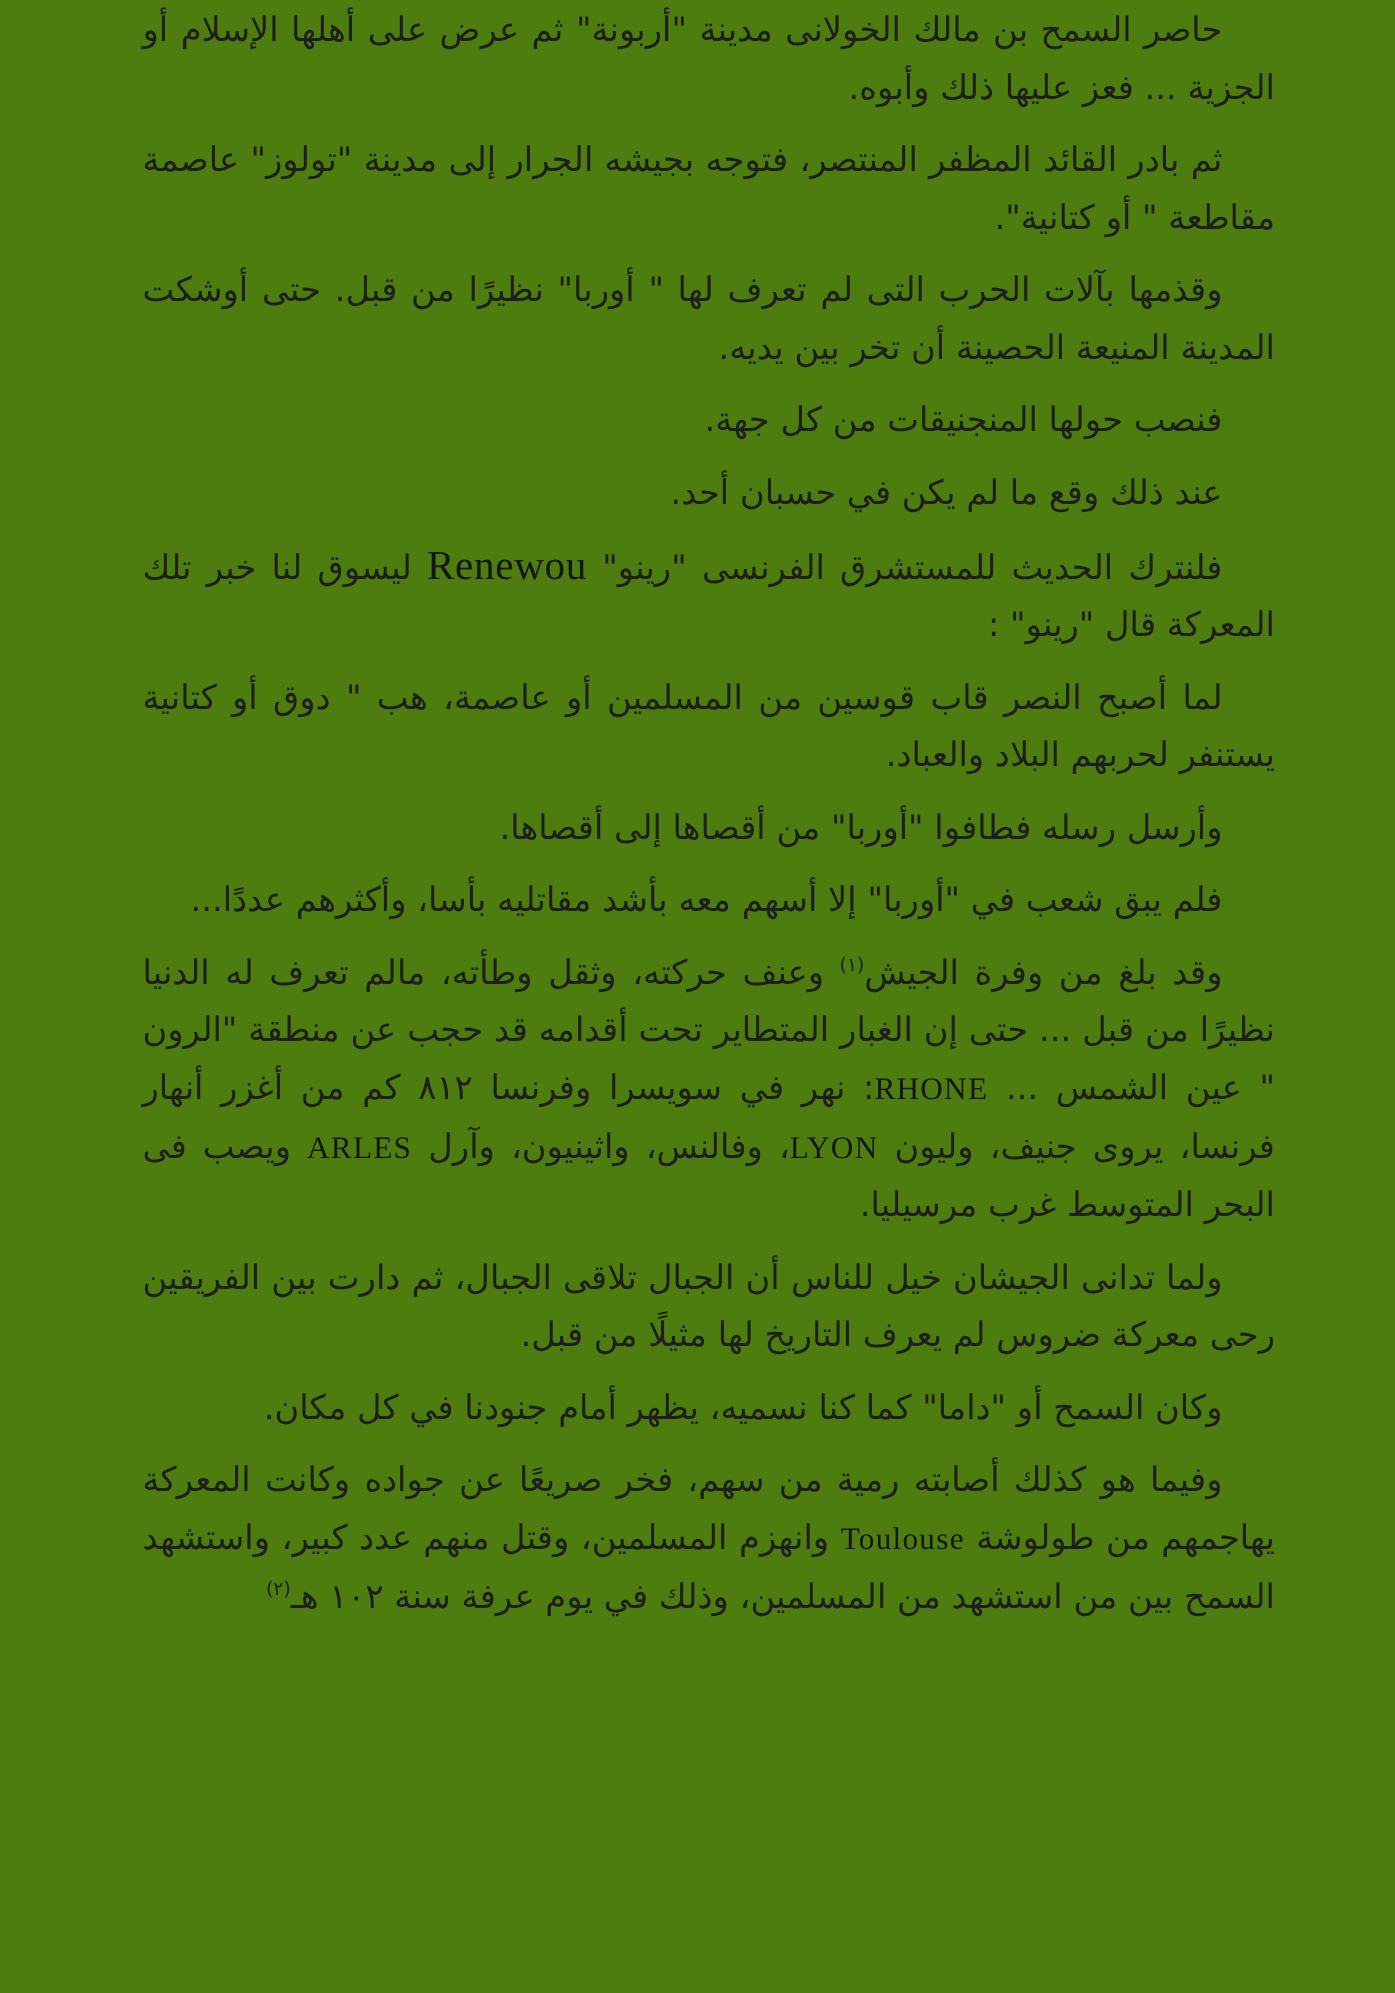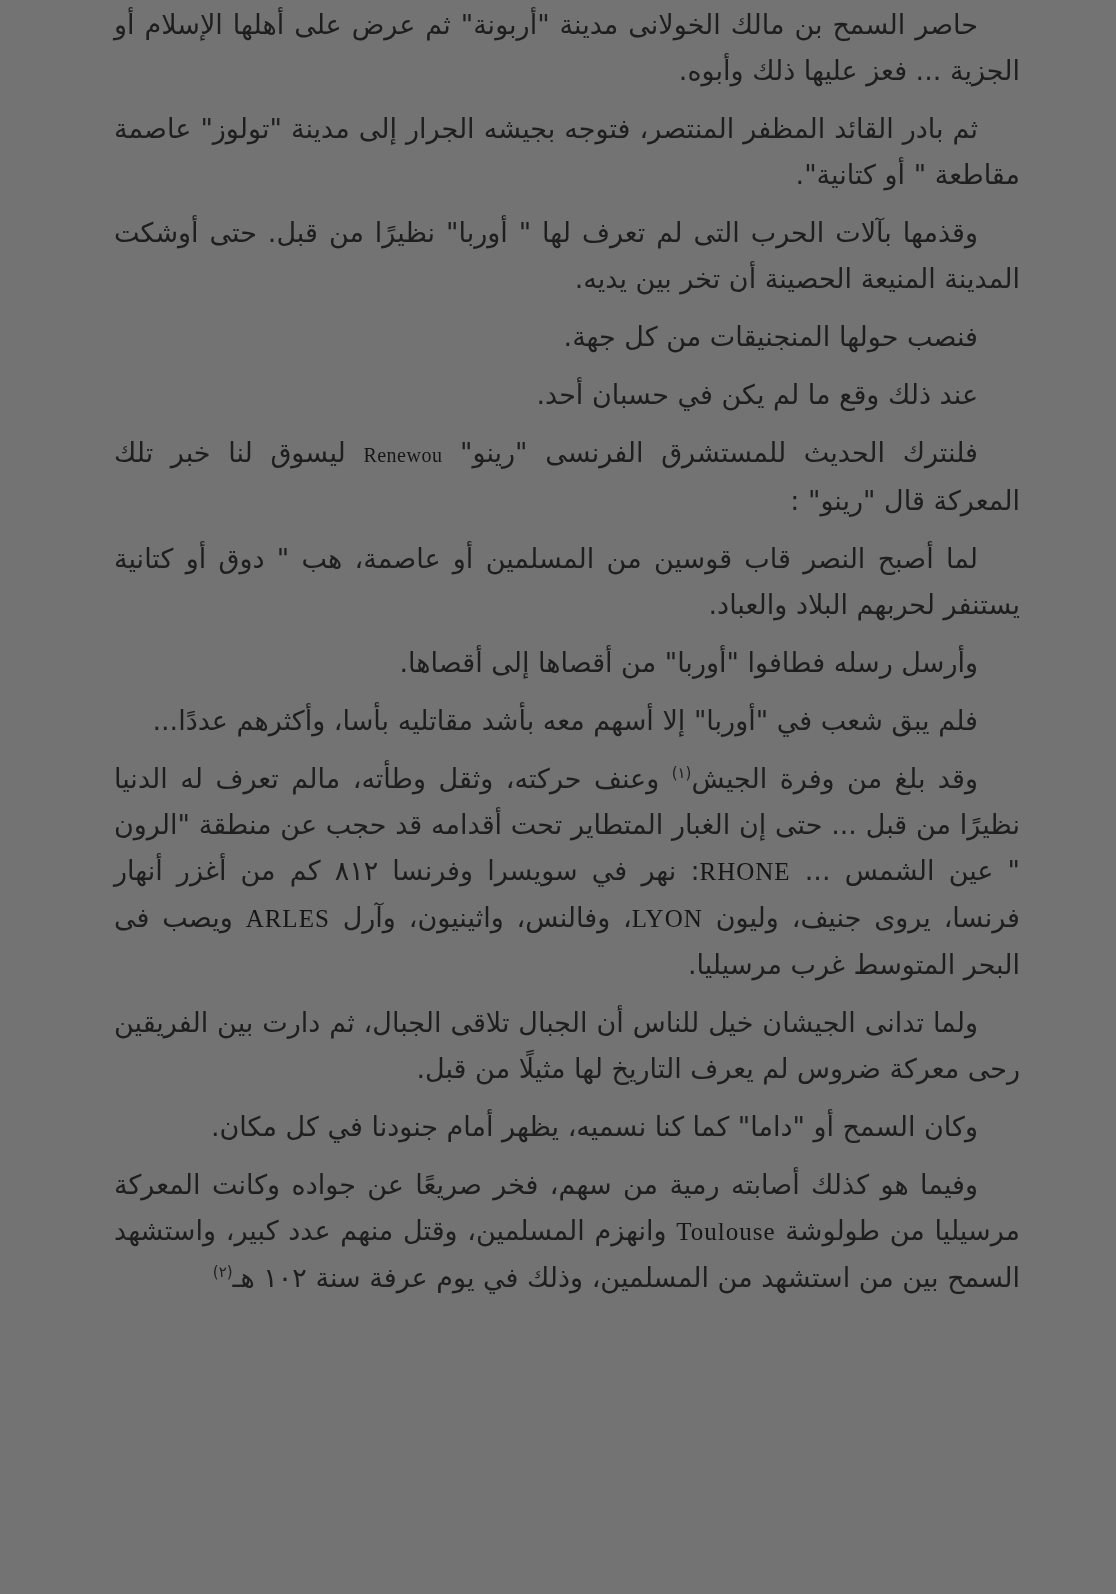--- a/index.html
+++ b/index.html
@@ -4,21 +4,21 @@
 <style>
   html, body {
     margin: 0;
     padding: 0;
     background: #ffffff;
   }
   .page {
     position: relative;
     width: 1116px;
     height: 1594px;
-    background: #737373;
+    background: #4d7c0f;
     overflow: hidden;
     font-family: "DejaVu Sans", sans-serif;
     color: #1e1e1e;
   }
   .text-block {
     position: absolute;
     top: 2px;
     right: 96px;
     width: 906px;
     direction: rtl;
@@ -32,21 +32,21 @@
     text-indent: 42px; 
   }
   .latin {
     font-family: "Liberation Serif", serif;
     font-size: 25px;
     letter-spacing: 1px;
     color: #161616;
   }
   .latin-small {
     font-family: "Liberation Serif", serif;
-    font-size: 20px;
+    font-size: 33px;
     letter-spacing: 0.5px;
     color: #161616;
   }
   .fn {
     font-size: 15px;
     vertical-align: super;
     line-height: 0;
   }
 </style>
 </head>
@@ -75,16 +75,16 @@
 
     <p class="para"><span>فلم يبق شعب في "أوربا" إلا أسهم معه بأشد مقاتليه بأسا، وأكثرهم عددًا...</span></p>
 
     <p class="para"><span>وقد بلغ من وفرة الجيش</span><sup class="fn">(١)</sup><span> وعنف حركته، وثقل وطأته، مالم تعرف له الدنيا نظيرًا من قبل ... حتى إن الغبار المتطاير تحت أقدامه قد حجب عن منطقة "الرون " عين الشمس ... </span><span class="latin">RHONE</span><span>: نهر في سويسرا وفرنسا ٨١٢ كم من أغزر أنهار فرنسا، يروى جنيف، وليون </span><span class="latin">LYON</span><span>، وفالنس، واثينيون، وآرل </span><span class="latin">ARLES</span><span> ويصب فى البحر المتوسط غرب مرسيليا.</span></p>
 
     <p class="para"><span>ولما تدانى الجيشان خيل للناس أن الجبال تلاقى الجبال، ثم دارت بين الفريقين رحى معركة ضروس لم يعرف التاريخ لها مثيلًا من قبل.</span></p>
 
     <p class="para"><span>وكان السمح أو "داما" كما كنا نسميه، يظهر أمام جنودنا في كل مكان.</span></p>
 
 
-    <p class="para"><span>وفيما هو كذلك أصابته رمية من سهم، فخر صريعًا عن جواده وكانت المعركة مرسيليا من طولوشة </span><span class="latin">Toulouse</span><span> وانهزم المسلمين، وقتل منهم عدد كبير، واستشهد السمح بين من استشهد من المسلمين، وذلك في يوم عرفة سنة ١٠٢ هـ</span><sup class="fn">(٢)</sup></p>
+    <p class="para"><span>وفيما هو كذلك أصابته رمية من سهم، فخر صريعًا عن جواده وكانت المعركة يهاجمهم من طولوشة </span><span class="latin">Toulouse</span><span> وانهزم المسلمين، وقتل منهم عدد كبير، واستشهد السمح بين من استشهد من المسلمين، وذلك في يوم عرفة سنة ١٠٢ هـ</span><sup class="fn">(٢)</sup></p>
 
   </div>
 </div>
 
 </body></html>

